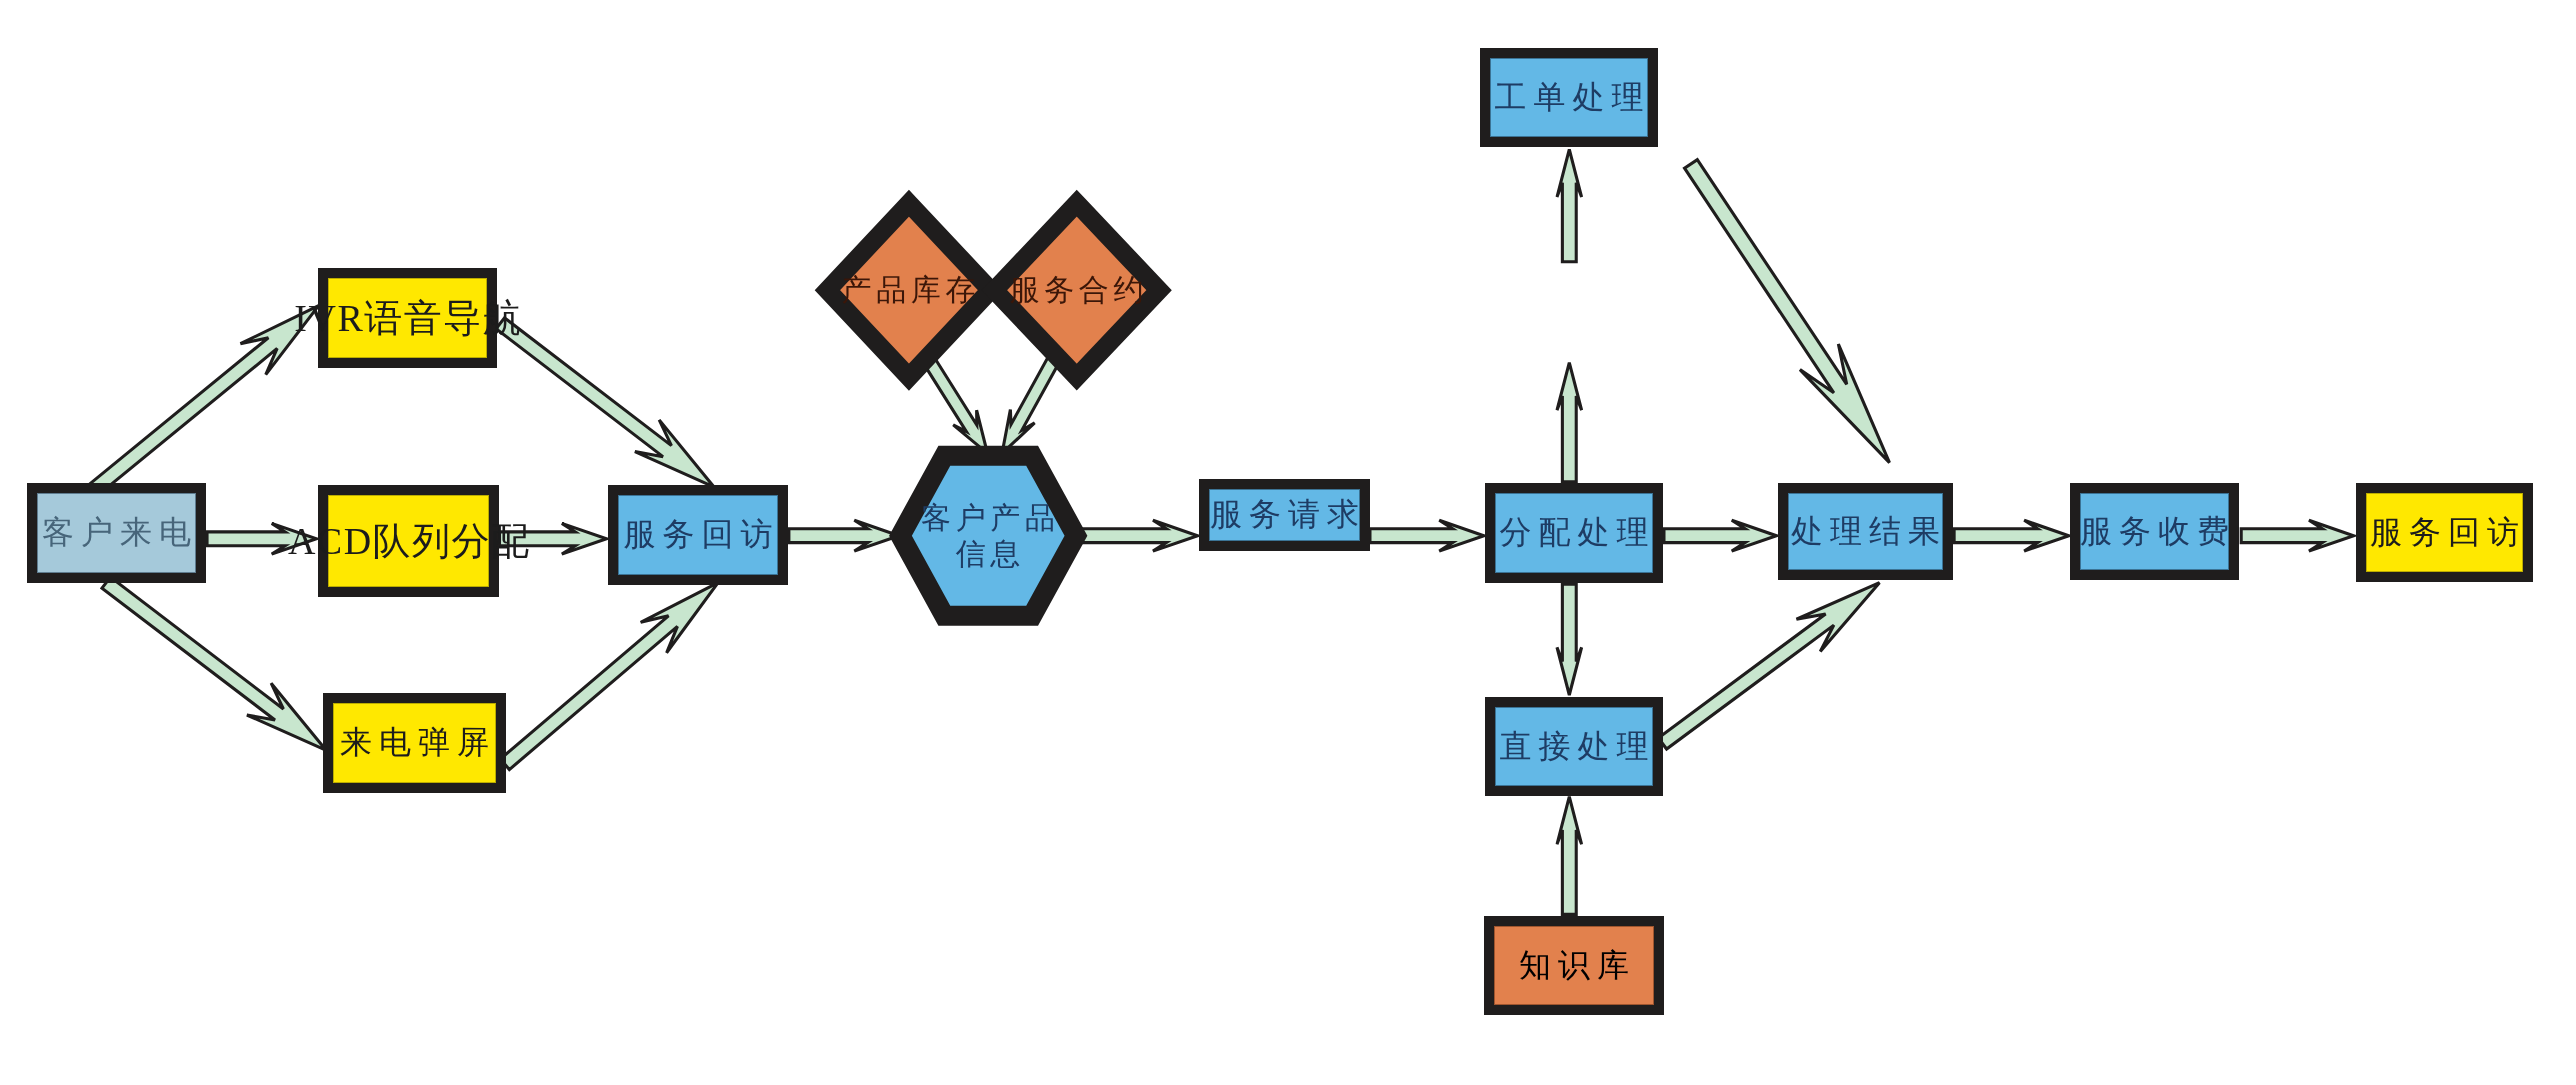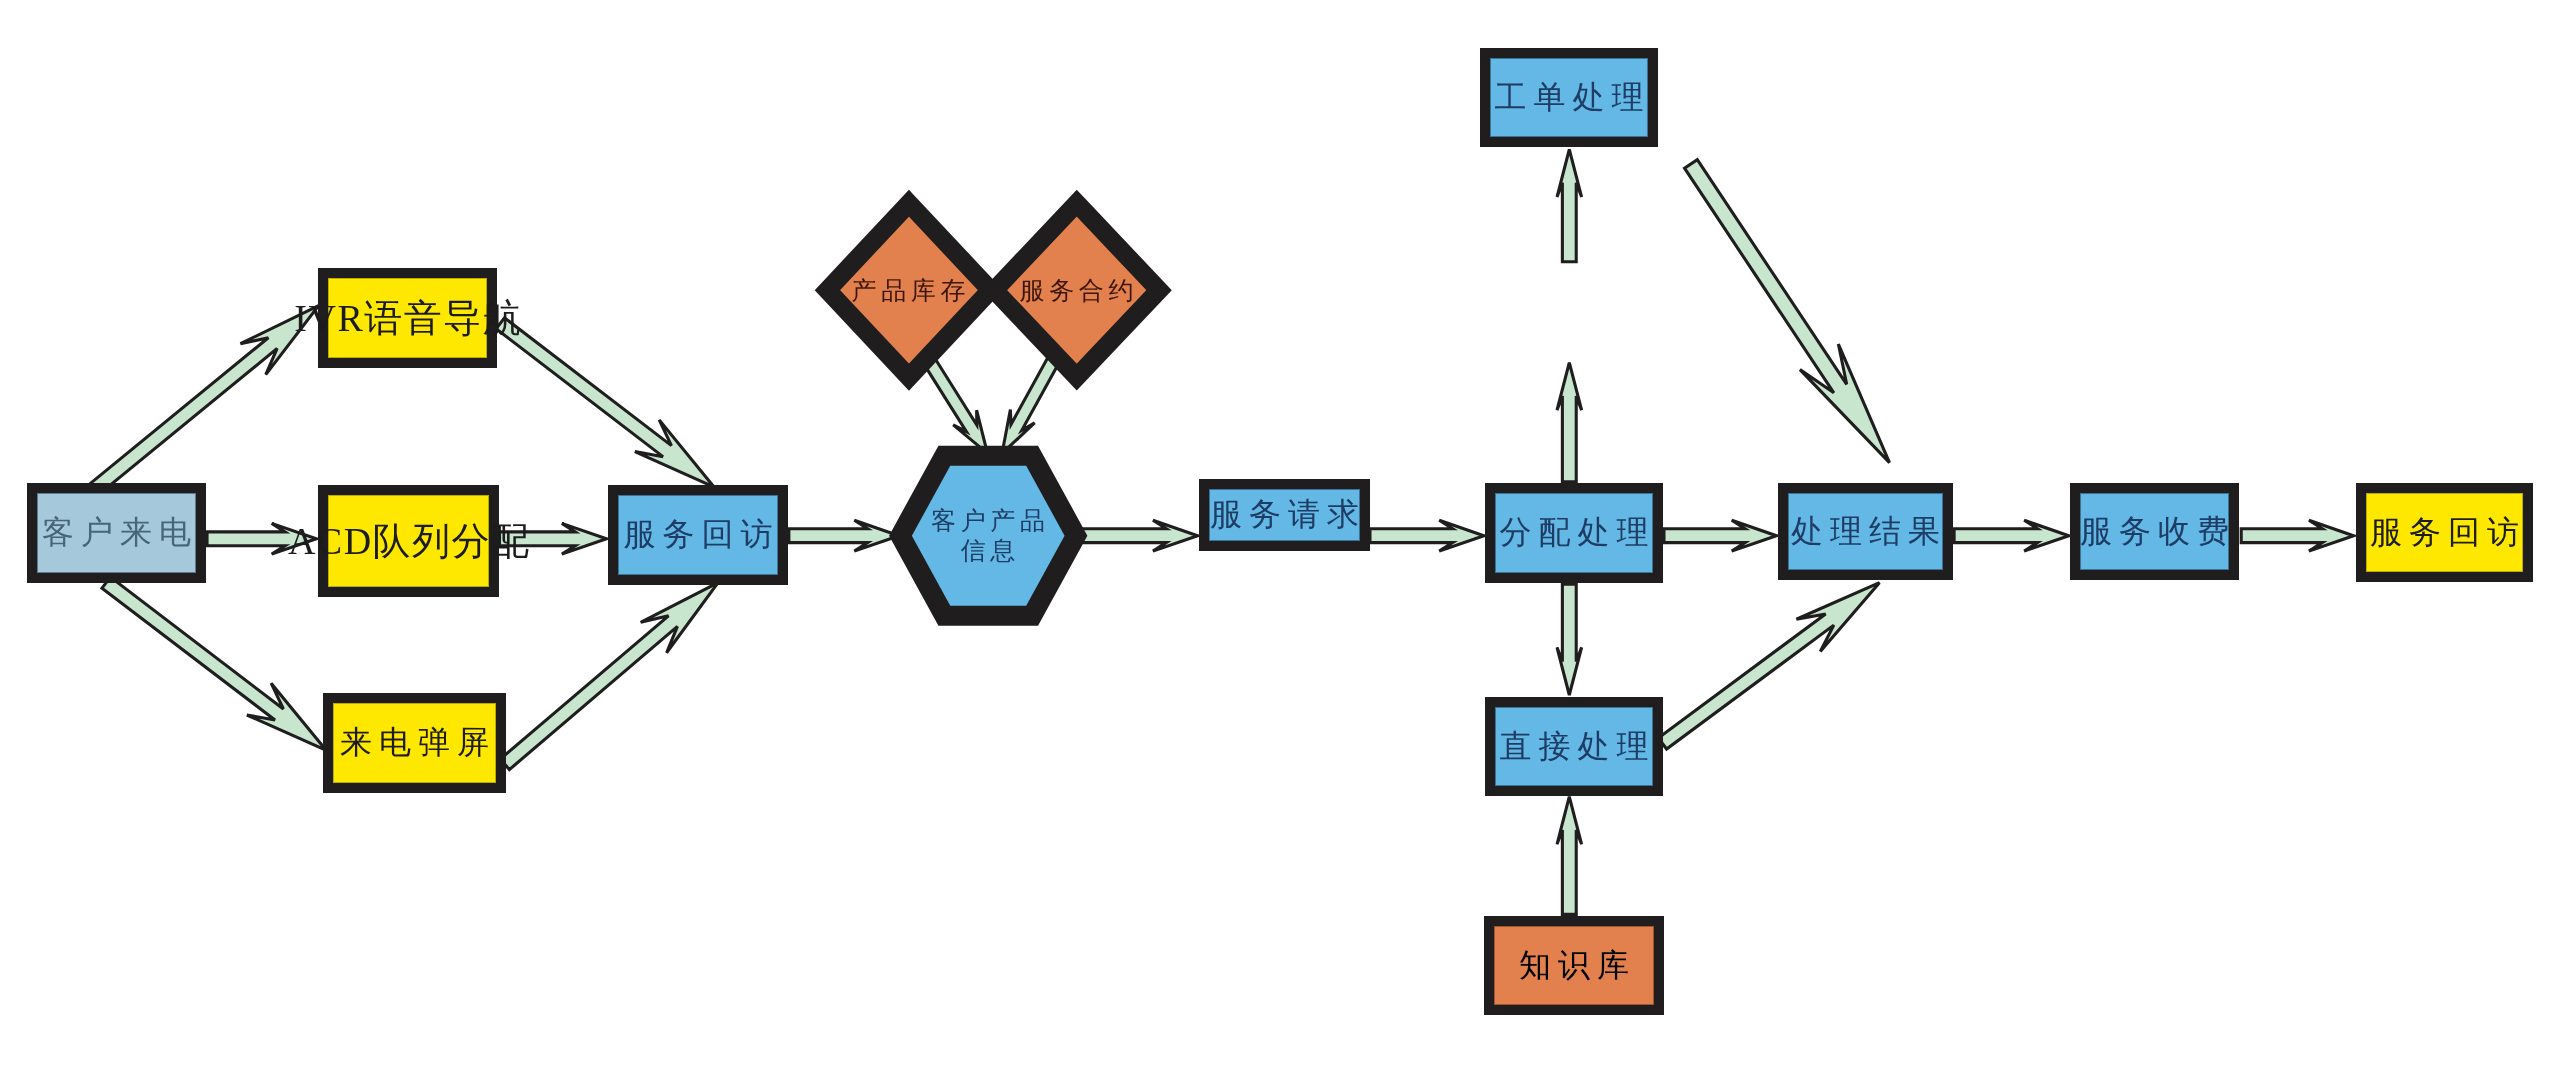--- a/index.html
+++ b/index.html
@@ -16,21 +16,21 @@
   .node span{position:relative;font-size:32px;letter-spacing:7px;text-indent:7px;white-space:nowrap;}
   .blue{background:var(--c-blue);color:#1e3c64;}
   .yellow{background:var(--c-yellow);color:#1c1c1c;}
   .yellow::after{border-color:rgba(60,60,0,.35);}
   .grayblue{background:var(--c-grayblue);color:#47657a;}
   .orange{background:var(--c-orange);color:#000000;}
   .orange::after{border-color:rgba(60,20,0,.4);}
   .small span{font-size:38px;letter-spacing:1.5px;text-indent:1.5px;}
   .float-label{position:absolute;display:flex;align-items:center;justify-content:center;
                text-align:center;pointer-events:none;}
-  .float-label span{font-size:25px;letter-spacing:4.6px;text-indent:4.6px;white-space:nowrap;}
+  .float-label span{font-size:30px;letter-spacing:4.6px;text-indent:4.6px;white-space:nowrap;}
   .diamond-label span{color:#3b1608;}
   .hex-label{flex-direction:column;color:#1e3c64;line-height:1.2;}
 </style>
 </head>
 <body>
 
 <div id="stage">
 
   <svg id="arrow-layer" viewBox="0 0 3347 1411" xmlns="http://www.w3.org/2000/svg">
 

